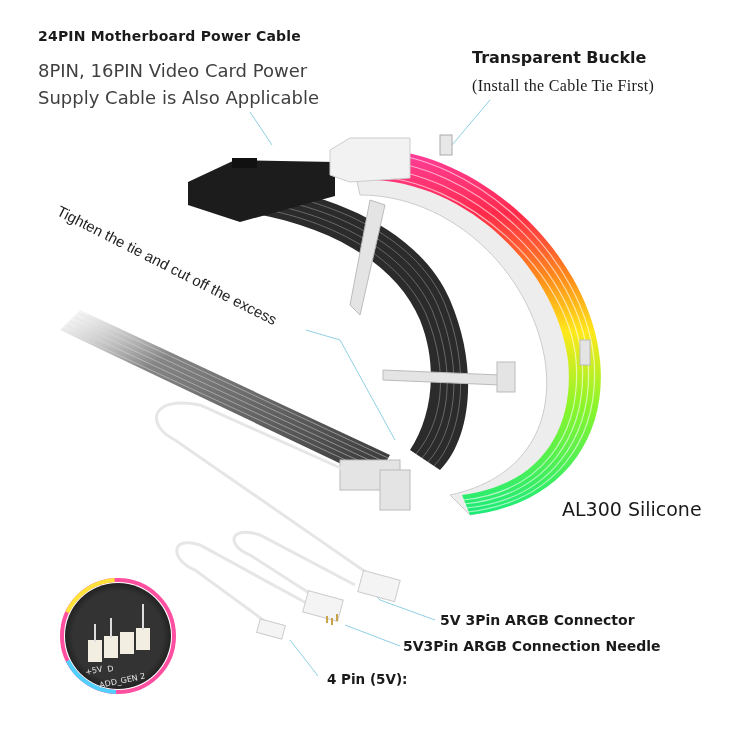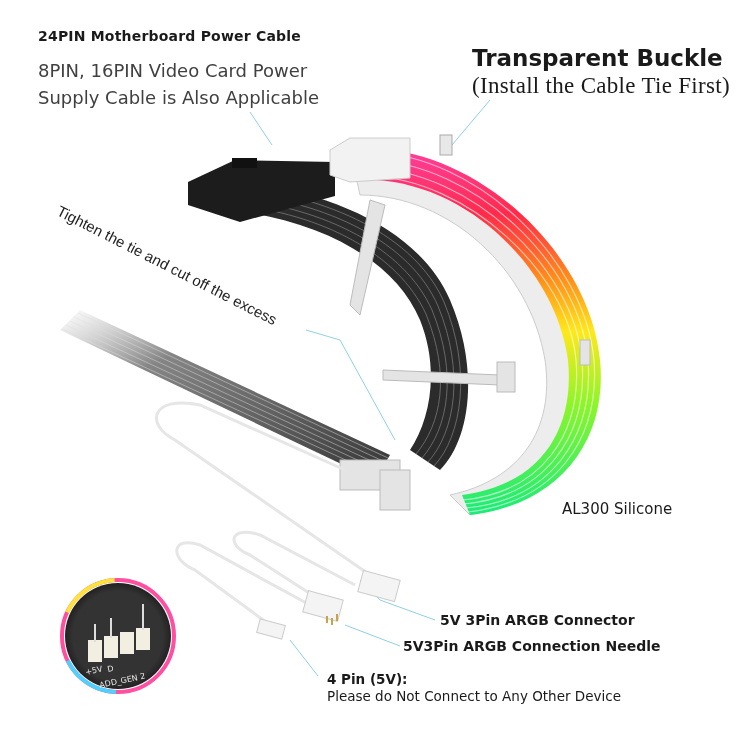--- a/index.html
+++ b/index.html
@@ -1,26 +1,26 @@
 <!DOCTYPE html>
 <html><head>
   <meta charset="utf-8">
   <style>
     html, body { margin: 0; padding: 0; background: #ffffff; }
     body { width: 750px; height: 750px; position: relative; overflow: hidden;
            font-family: "DejaVu Sans", sans-serif; }
     .label { position: absolute; white-space: nowrap; color: #1a1a1a; }
     .title-main { left: 38px; top: 28px; font-size: 14px; font-weight: bold; letter-spacing: 0.2px; }
     .title-sub { left: 38px; top: 57px; font-size: 18px; line-height: 27px; color: #404040; }
-    .buckle { left: 472px; top: 44px; font-size: 23px; line-height: 28px; font-weight: bold; }
+    .buckle { left: 472px; top: 44px; font-size: 16px; line-height: 28px; font-weight: bold; }
     .buckle .l2 { font-weight: normal; letter-spacing: 0.3px; font-family: Liberation Serif, serif; }
     .tighten { left: 62px; top: 202px; font-size: 15px; color: #222;
                font-family: "Liberation Sans", sans-serif;
                transform-origin: 0 0; transform: rotate(27deg); }
-    .lamp { left: 562px; top: 494px; font-size: 15px; line-height: 30px; }
+    .lamp { left: 562px; top: 494px; font-size: 19px; line-height: 30px; }
     .argb1 { left: 440px; top: 612px; font-size: 14px; font-weight: bold; text-align: center; }
     .argb2 { left: 403px; top: 638px; font-size: 14px; font-weight: bold; }
     .fourpin { left: 327px; top: 671px; font-size: 13.5px; line-height: 17px; }
     .fourpin .head { font-weight: bold; }
     svg.art { position: absolute; left: 0; top: 0; }
   </style>
 </head>
 <body>
 
 <svg class="art" width="750" height="750" viewBox="0 0 750 750">
@@ -149,14 +149,13 @@
   <div class="l2">(Install the Cable Tie First)</div>
 </div>
 <div class="label tighten">Tighten the tie and cut off the excess</div>
 <div class="label lamp">
   <div>AL300 Silicone</div>
 </div>
 <div class="label argb1">5V 3Pin ARGB Connector</div>
 <div class="label argb2">5V3Pin ARGB Connection Needle</div>
 <div class="label fourpin">
   <div class="head">4 Pin (5V):</div>
-  <div>Please do Not Connect to Any Other Device</div>
 </div>
 
 </body></html>

